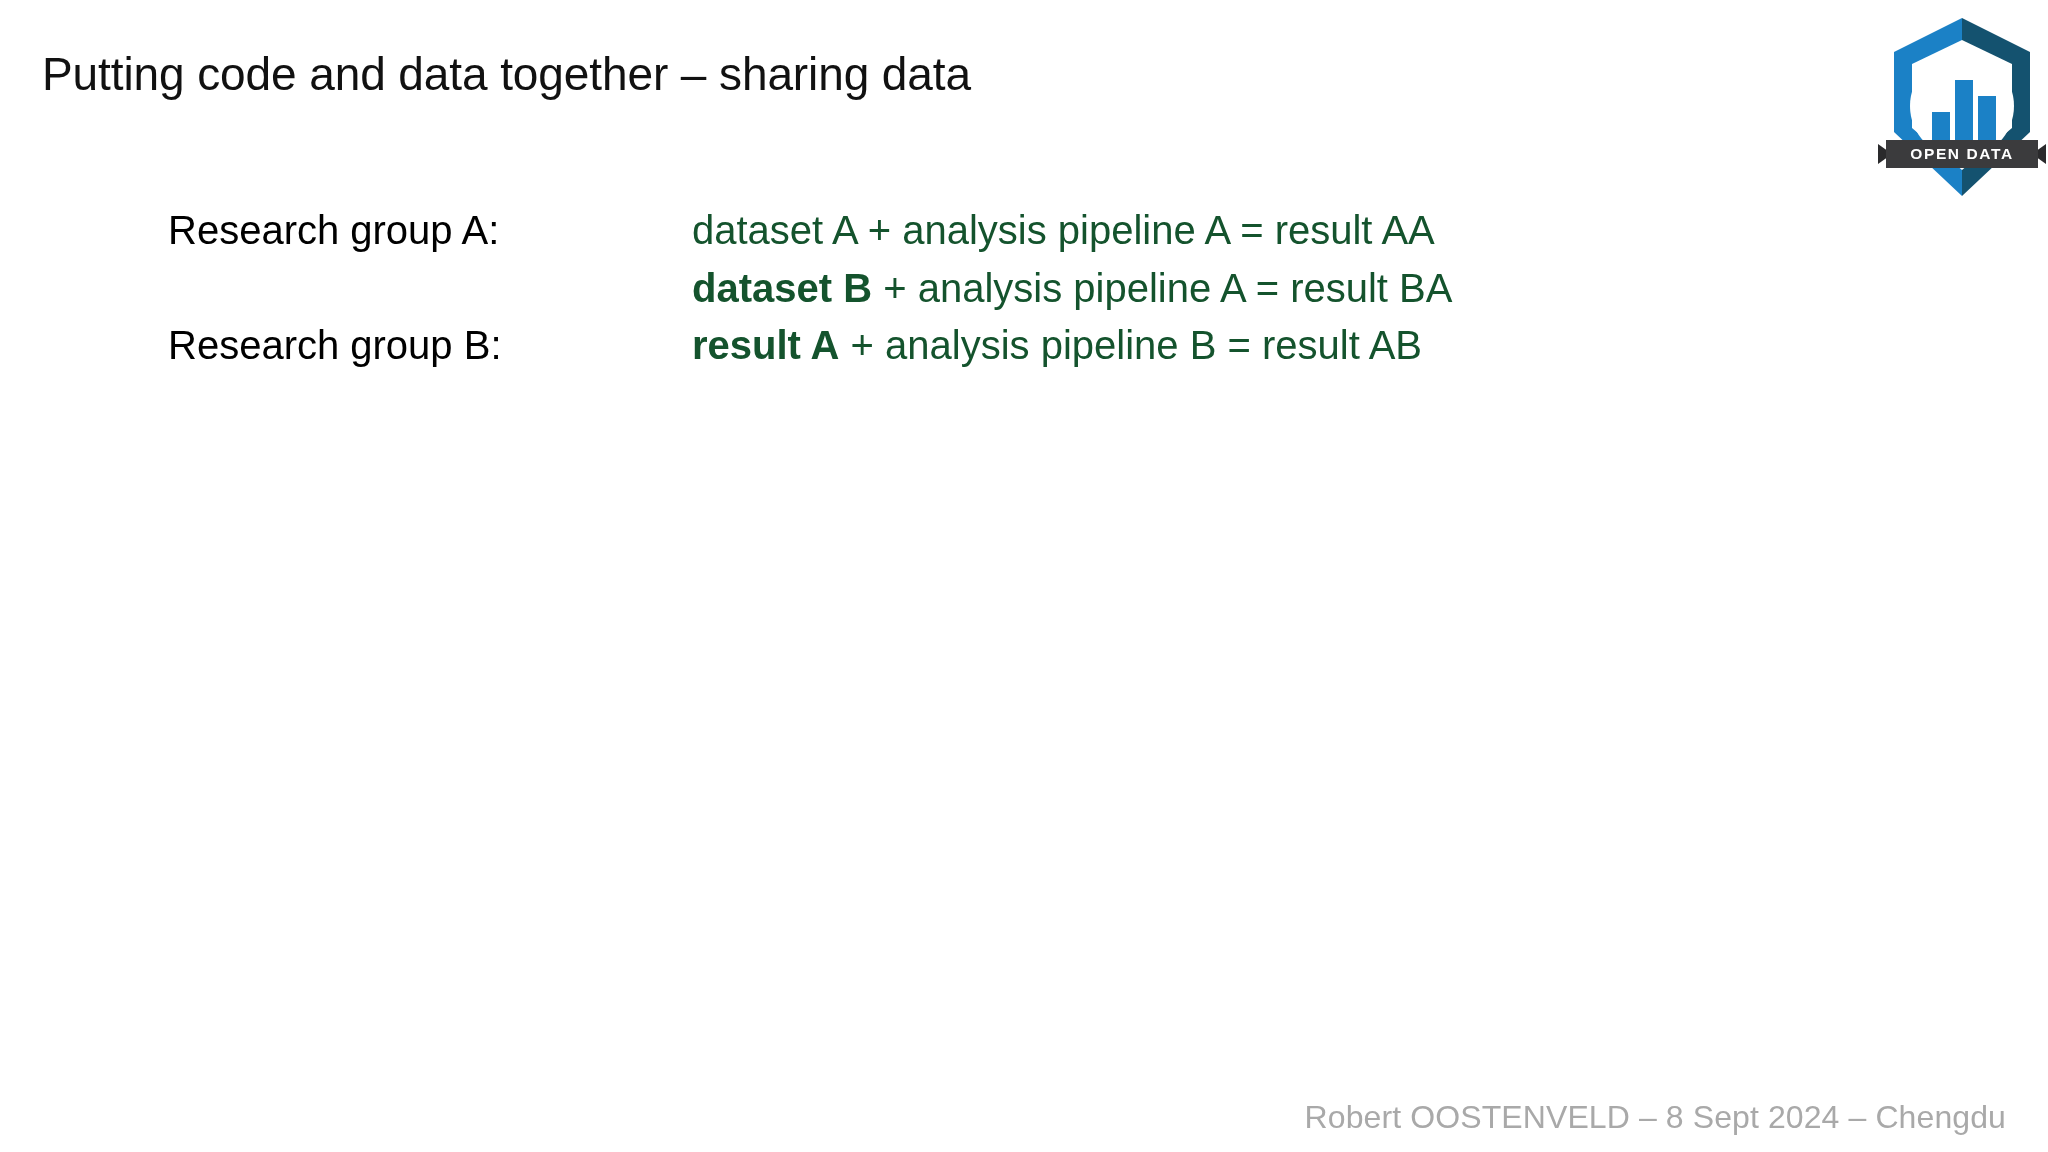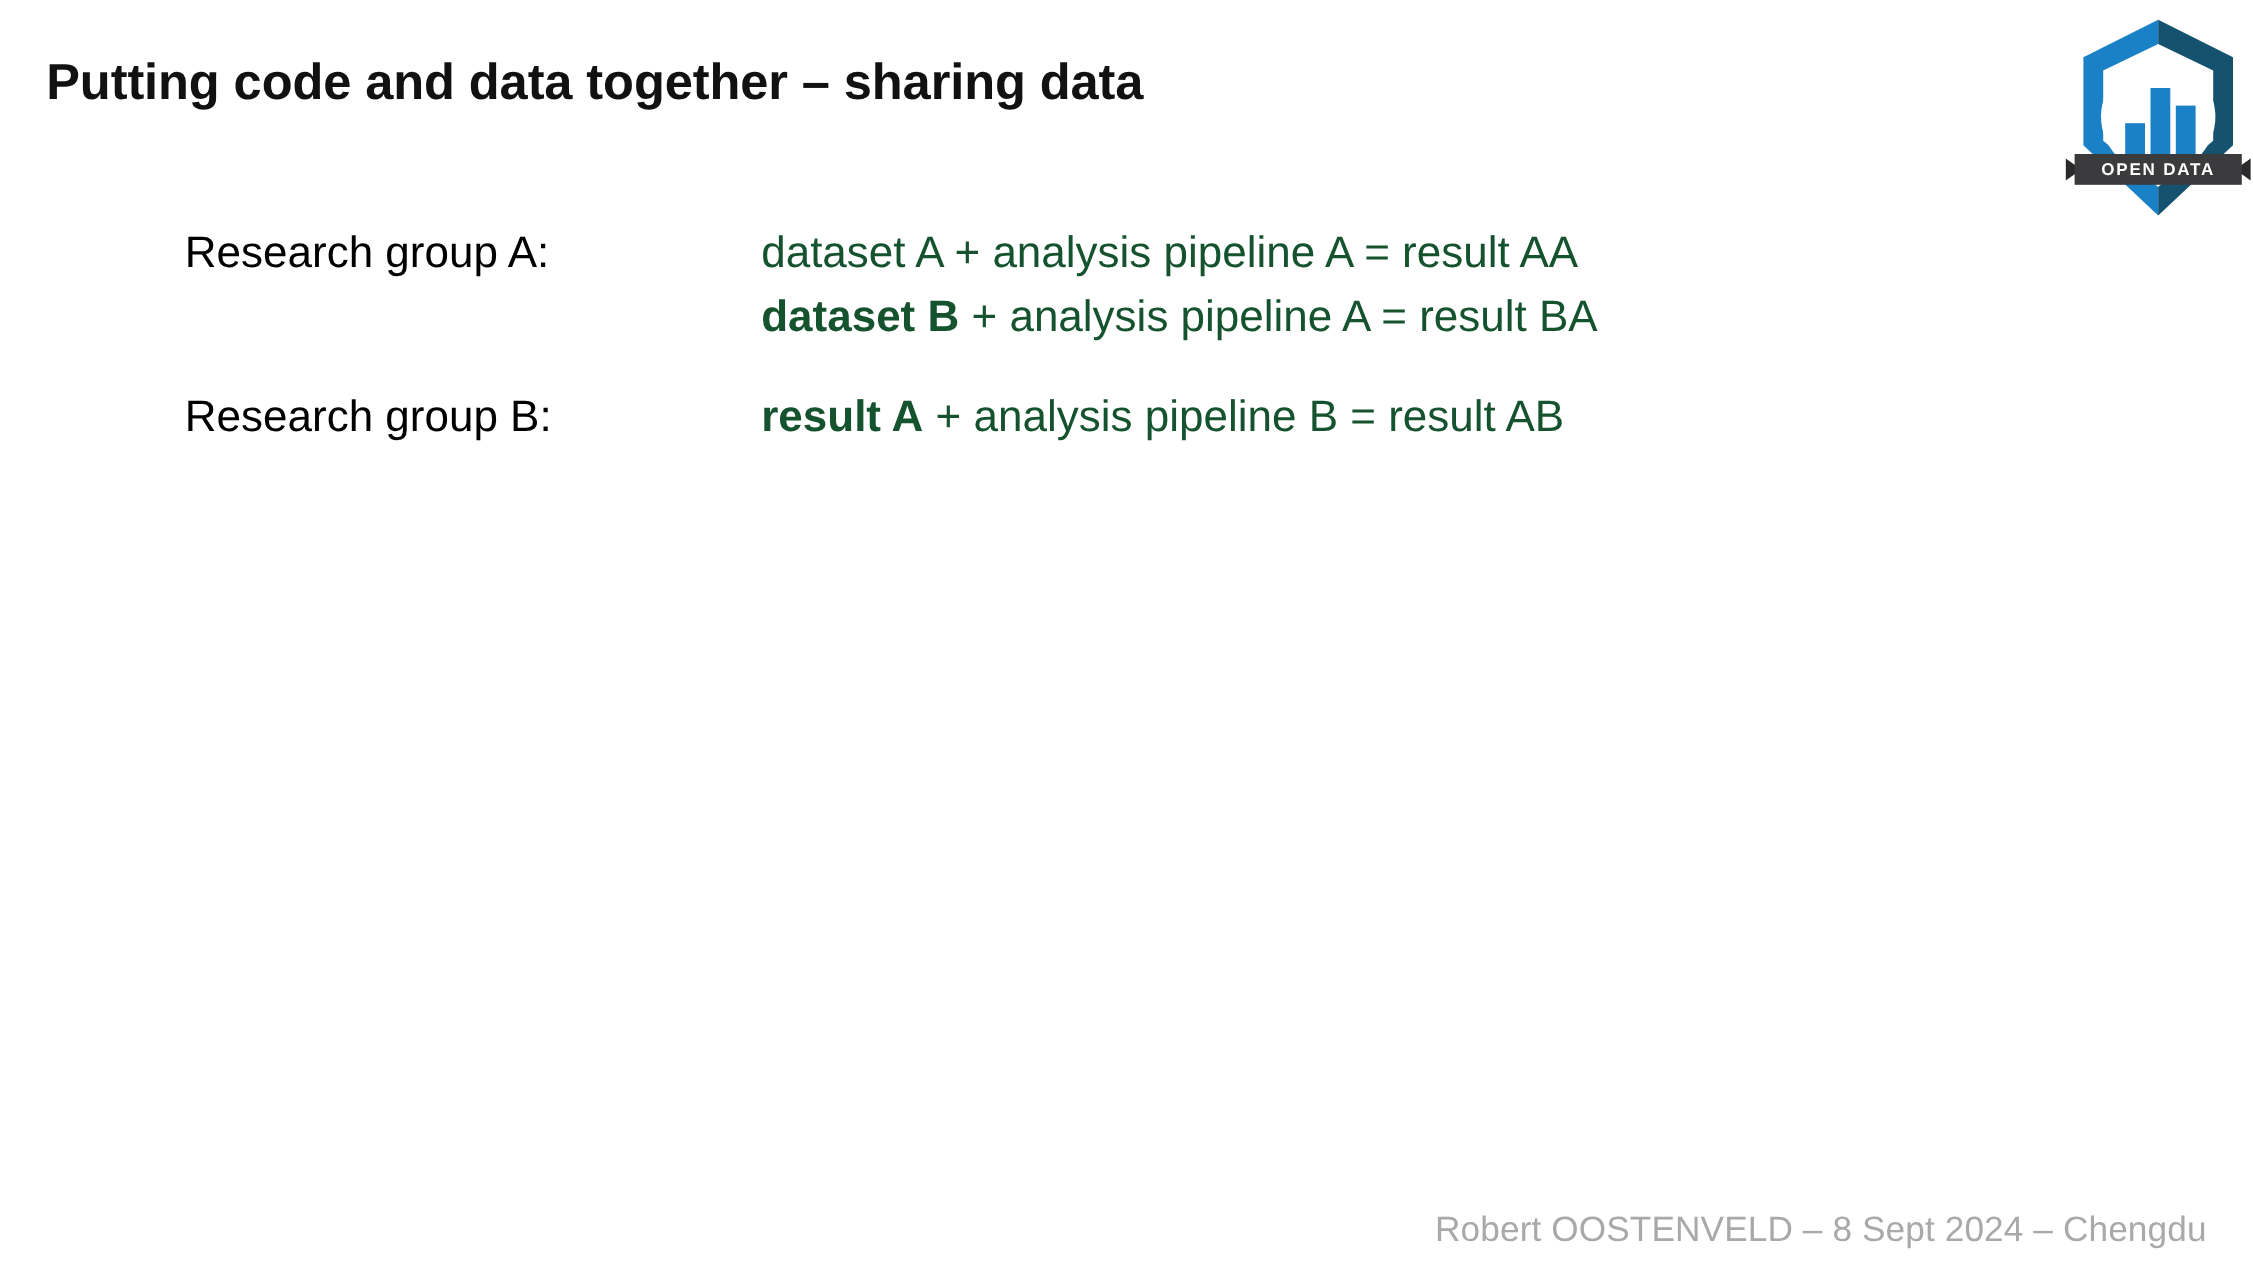--- a/index.html
+++ b/index.html
@@ -22,39 +22,39 @@
     inset: 0;
     background: #ffffff;
   }
 
   
   .slide-title {
     position: absolute;
     left: 42px;
     top: 16px;
     font-size: 46px;
-    font-weight: 700;
+    font-weight: 400;
     line-height: 1.18;
     letter-spacing: -0.1px;
     color: #111111;
     white-space: nowrap;
   }
 
   
   .content {
     position: absolute;
     left: 168px;
     top: 202px;
     width: 1600px;
   }
 
   .group-block {
     position: relative;
   }
-  .group-block:last-child { margin-bottom: 0; margin-top: 34px; }
+  .group-block:last-child { margin-bottom: 0; }
 
   .group-label {
     position: absolute;
     left: 0;
     top: 0;
     width: 380px;
     font-size: 40px;
     font-weight: 400;
     line-height: 1.44;
     color: #000000;

